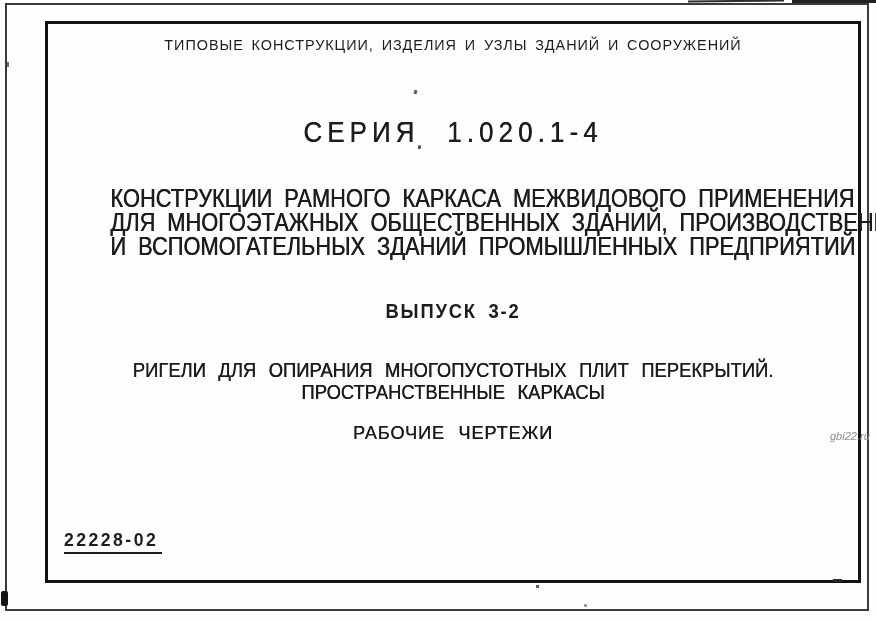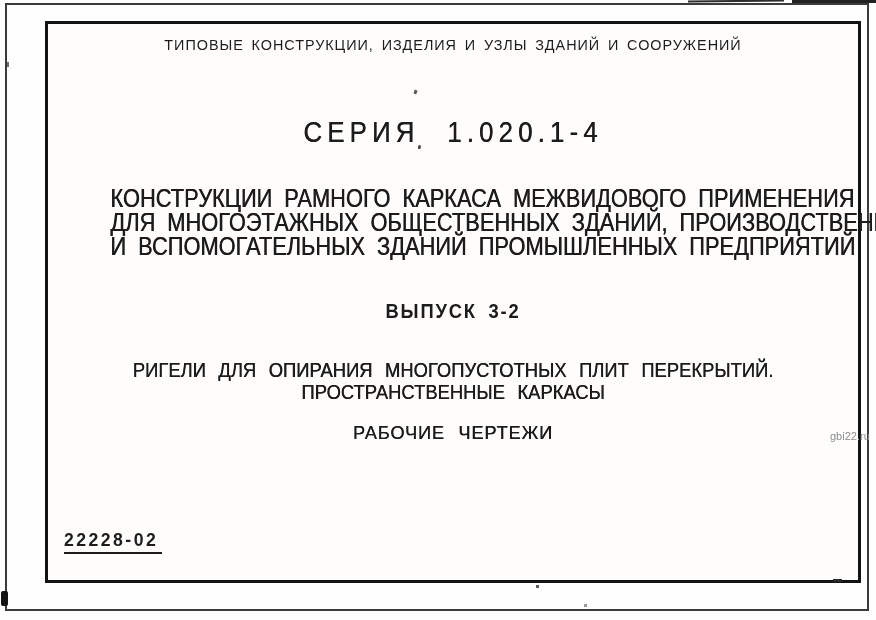--- a/index.html
+++ b/index.html
@@ -104,20 +104,21 @@
     white-space: nowrap;
   }
   .watermark {
     position: absolute;
     left: 830px;
     top: 430px;
     font-size: 11px;
     color: #8e8e8e;
     z-index: 6;
     white-space: nowrap;
+    font-style: italic;
   }
   
   .artifact { position: absolute; background: #333; z-index: 4; }
   .a-top-dash-1 { left: 688px; top: 0; width: 96px; height: 2px; background: #2d2d2d; transform: rotate(-0.5deg); }
   .a-top-dash-2 { left: 792px; top: 0; width: 84px; height: 3px; background: #222; }
   .a-left-blob { left: 1px; top: 591px; width: 7px; height: 15px; background: #141414; border-radius: 2px; }
   .a-left-tick { left: 7px; top: 62px; width: 2px; height: 5px; background: #6a6a6a; }
   .a-speck-1 { left: 414px; top: 90px; width: 3px; height: 4px; background: #5a5a5a; transform: rotate(20deg); }
   .a-speck-2 { left: 418px; top: 145px; width: 3px; height: 4px; background: #4a4a4a; border-radius: 50% 50% 50% 0; }
   .a-speck-3 { left: 536px; top: 585px; width: 3px; height: 3px; background: #5f5f5f; }

